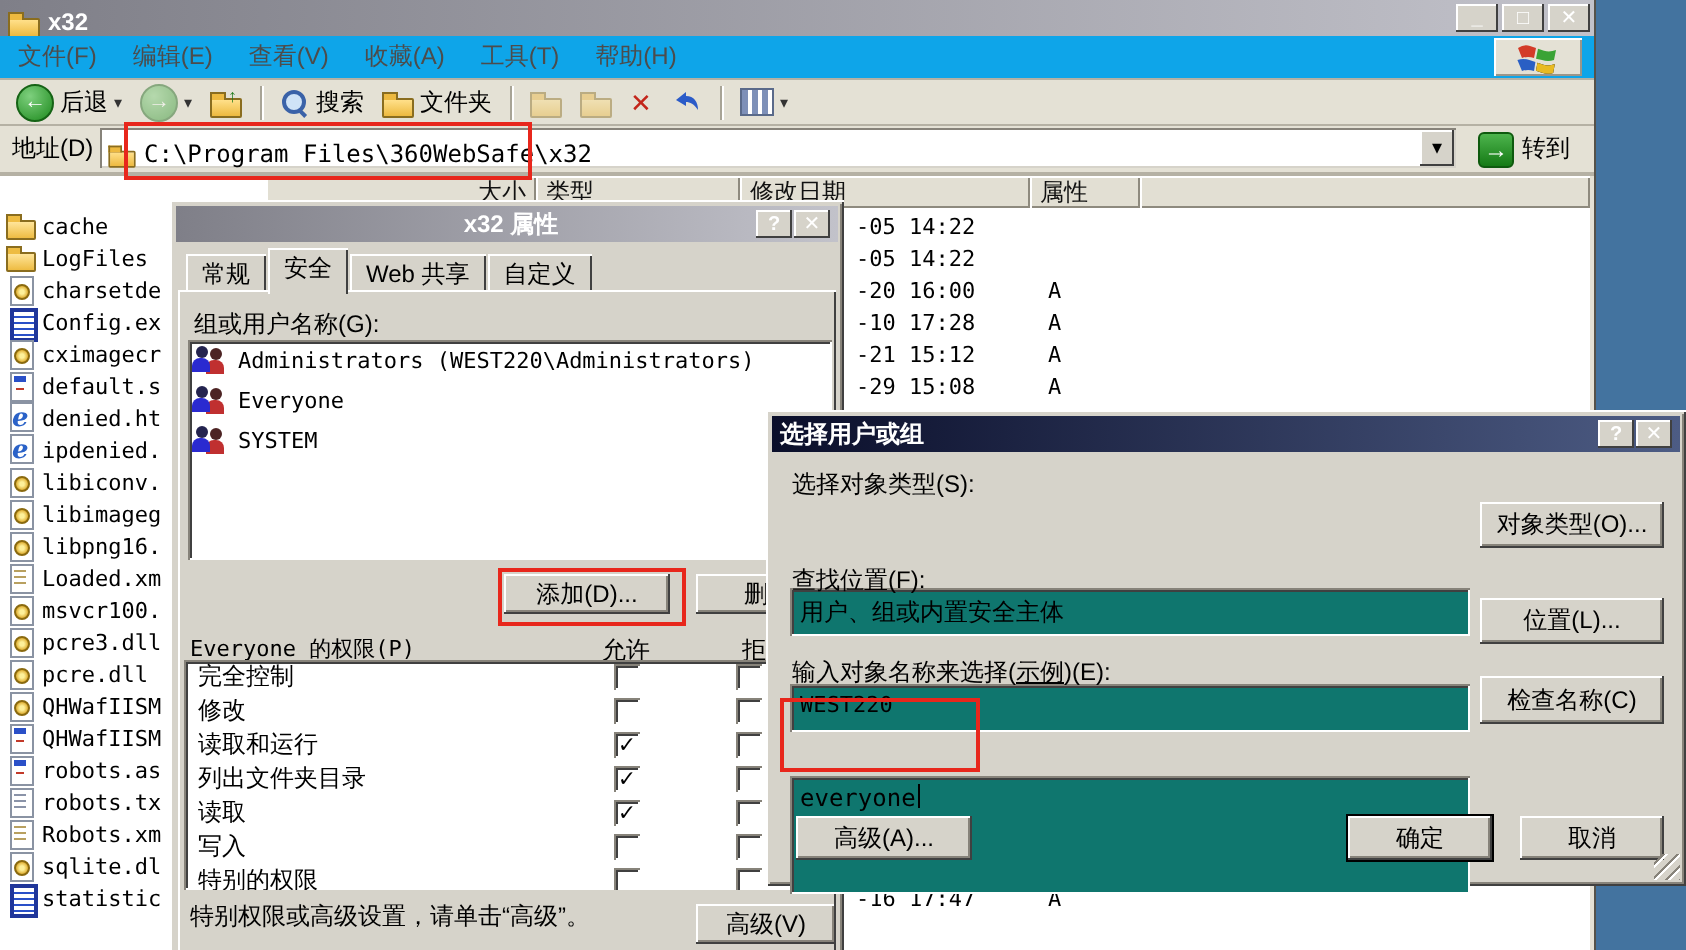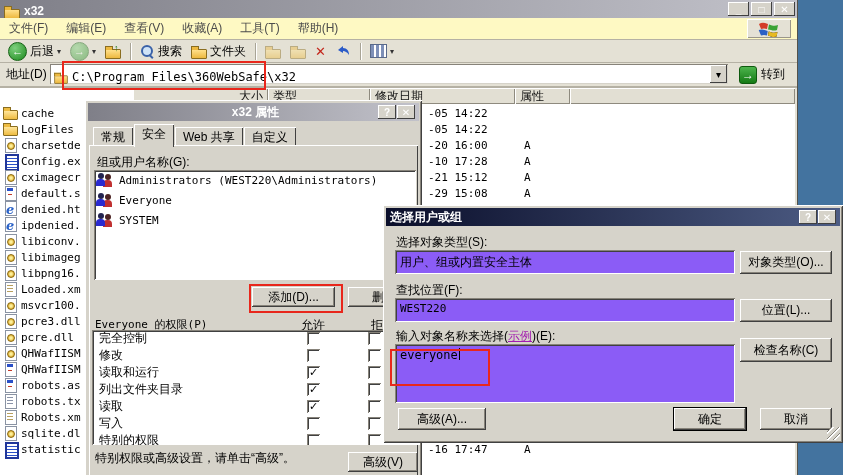--- a/index.html
+++ b/index.html
@@ -27,21 +27,21 @@
   .window{position:absolute;left:0;top:0;width:797px;height:475px;background:#e4e1d5;
     border-right:1px solid #55524a;}
   .titlebar{position:absolute;left:0;top:0;right:0;height:18px;
     background:linear-gradient(90deg,#7f7f88,#c2c2ca);
     display:flex;align-items:flex-end;color:#fff;font-weight:bold;}
   .titlebar .t-icn{margin:0 4px 0 4px;}
   .win-ctrls{position:absolute;right:2px;top:2px;display:flex;gap:2px;}
   .win-ctrls .wbtn{position:relative;top:0;width:21px;height:14px;}
 
   .menubar{position:absolute;left:0;top:18px;right:0;height:21px;
-    display:flex;align-items:center;border-bottom:1px solid #b5b1a4;background:#fef9c3;}
+    display:flex;align-items:center;border-bottom:1px solid #b5b1a4;background:#0ea5e9;}
   .menu-item{padding:2px 9px;color:#4c4c4c;}
   .winflag{position:absolute;right:6px;top:19px;width:44px;height:19px;
     display:flex;align-items:center;justify-content:center;background:#e4e1d5;
     box-shadow:inset 1px 1px #fff, inset -1px -1px #9a968a;}
 
   .toolbar{position:absolute;left:0;top:40px;right:0;height:22px;
     display:flex;align-items:center;gap:3px;padding-left:5px;background:#e4e1d5;
     border-bottom:1px solid #b5b1a4;}
   .tb-group{display:flex;align-items:center;gap:3px;padding:1px 3px;}
   .tb-sep{width:1px;height:17px;background:#a8a496;box-shadow:1px 0 #fff;margin:0 3px;}
@@ -140,24 +140,24 @@
   .prow{position:relative;height:17px;display:flex;align-items:center;padding-left:7px;}
   .cb{position:absolute;width:13px;height:13px;background:#fff;
     box-shadow:inset 1px 1px #87837a, inset -1px -1px #fff, inset 2px 2px #404040;
     display:flex;align-items:center;justify-content:center;font-size:11px;font-weight:bold;}
   .cb.allow{left:215px;}
   .cb.deny{left:276px;}
   .footer-note{position:absolute;left:10px;top:350px;width:250px;}
 
   
   #selusers{left:383px;top:205px;width:460px;height:238px;z-index:20;}
-  .fld{position:absolute;background:#8b5cf6;
+  .fld{position:absolute;background:#0f766e;
     box-shadow:inset 1px 1px #87837a, inset -1px -1px #fff, inset 2px 2px #404040;
-    display:flex;align-items:flex-start;padding:4px 5px;box-sizing:border-box;}
-  .link{color:#a21caf;text-decoration:underline;}
+    display:flex;align-items:flex-start;padding:4px 5px;box-sizing:border-box;margin-top:44px;}
+  .link{color:#000000;text-decoration:underline;}
   .caret{display:inline-block;width:1px;height:12px;background:#000;vertical-align:middle;margin-left:1px;}
   .grip{position:absolute;right:3px;bottom:3px;width:13px;height:13px;
     background:repeating-linear-gradient(135deg,transparent 0 3px,#87837a 3px 4px,#fff 4px 5px);}
 
   
   .redrect{position:absolute;border:2px solid #e8271c;pointer-events:none;}
   #rr-addr{left:62px;top:61px;width:200px;height:25px;z-index:12;}
   #rr-add{left:249px;top:284px;width:90px;height:25px;z-index:15;}
   #rr-every{left:390px;top:349px;width:96px;height:33px;z-index:25;}
 </style>

